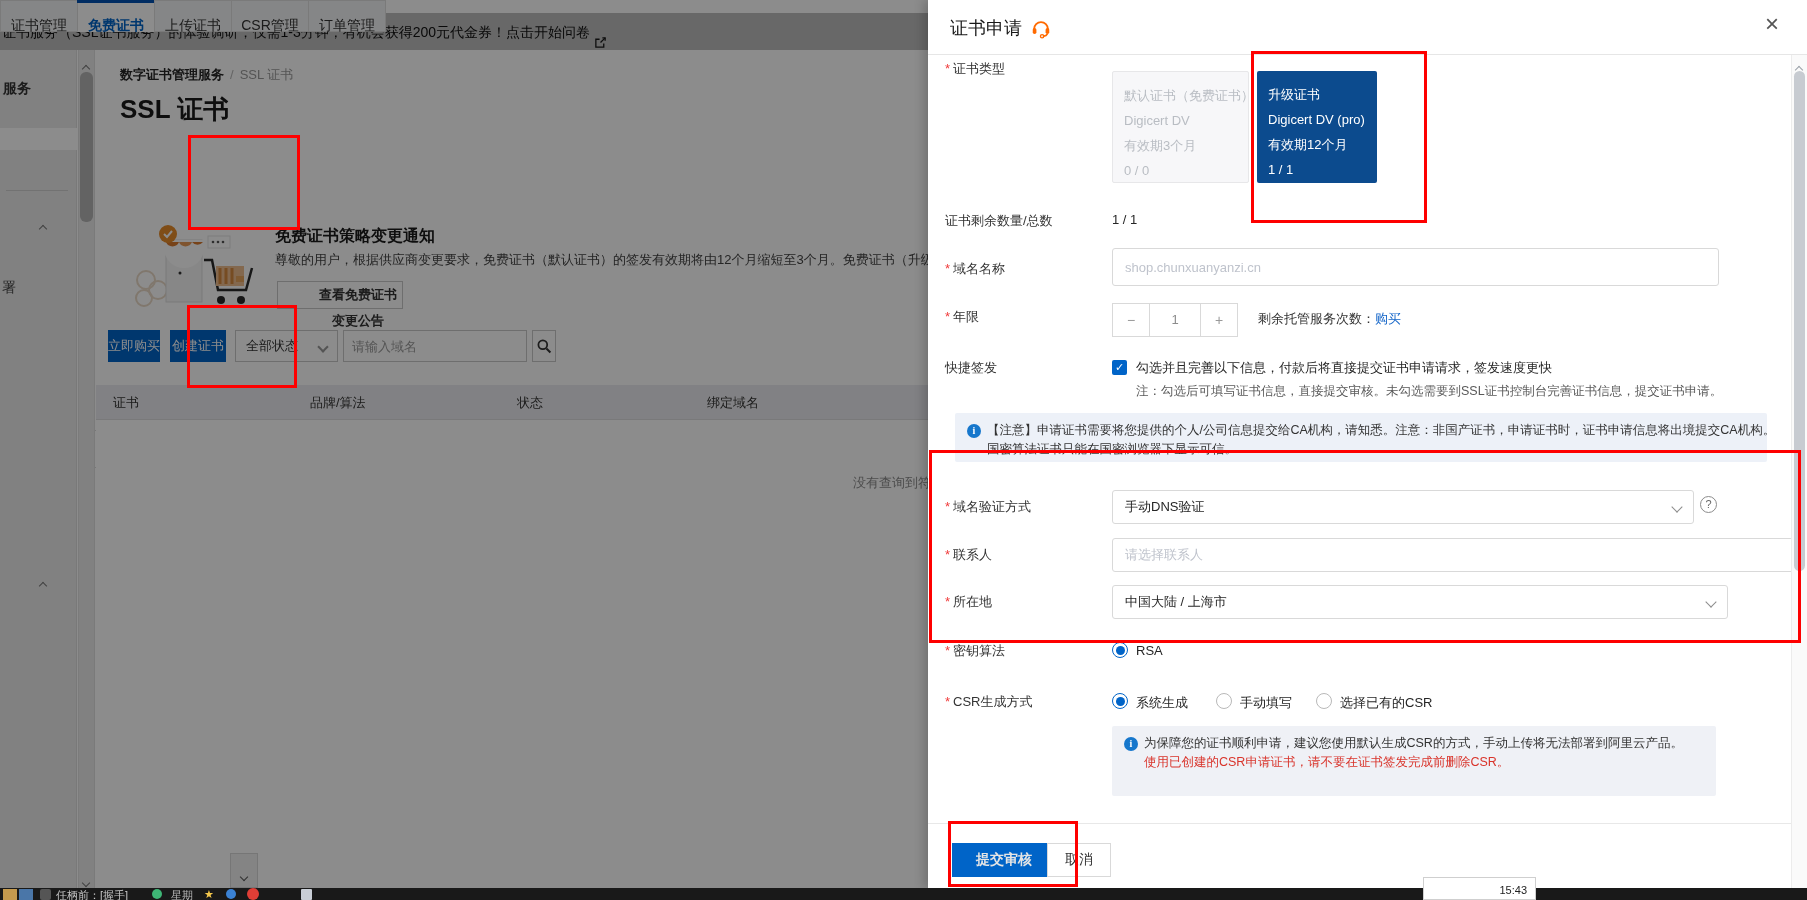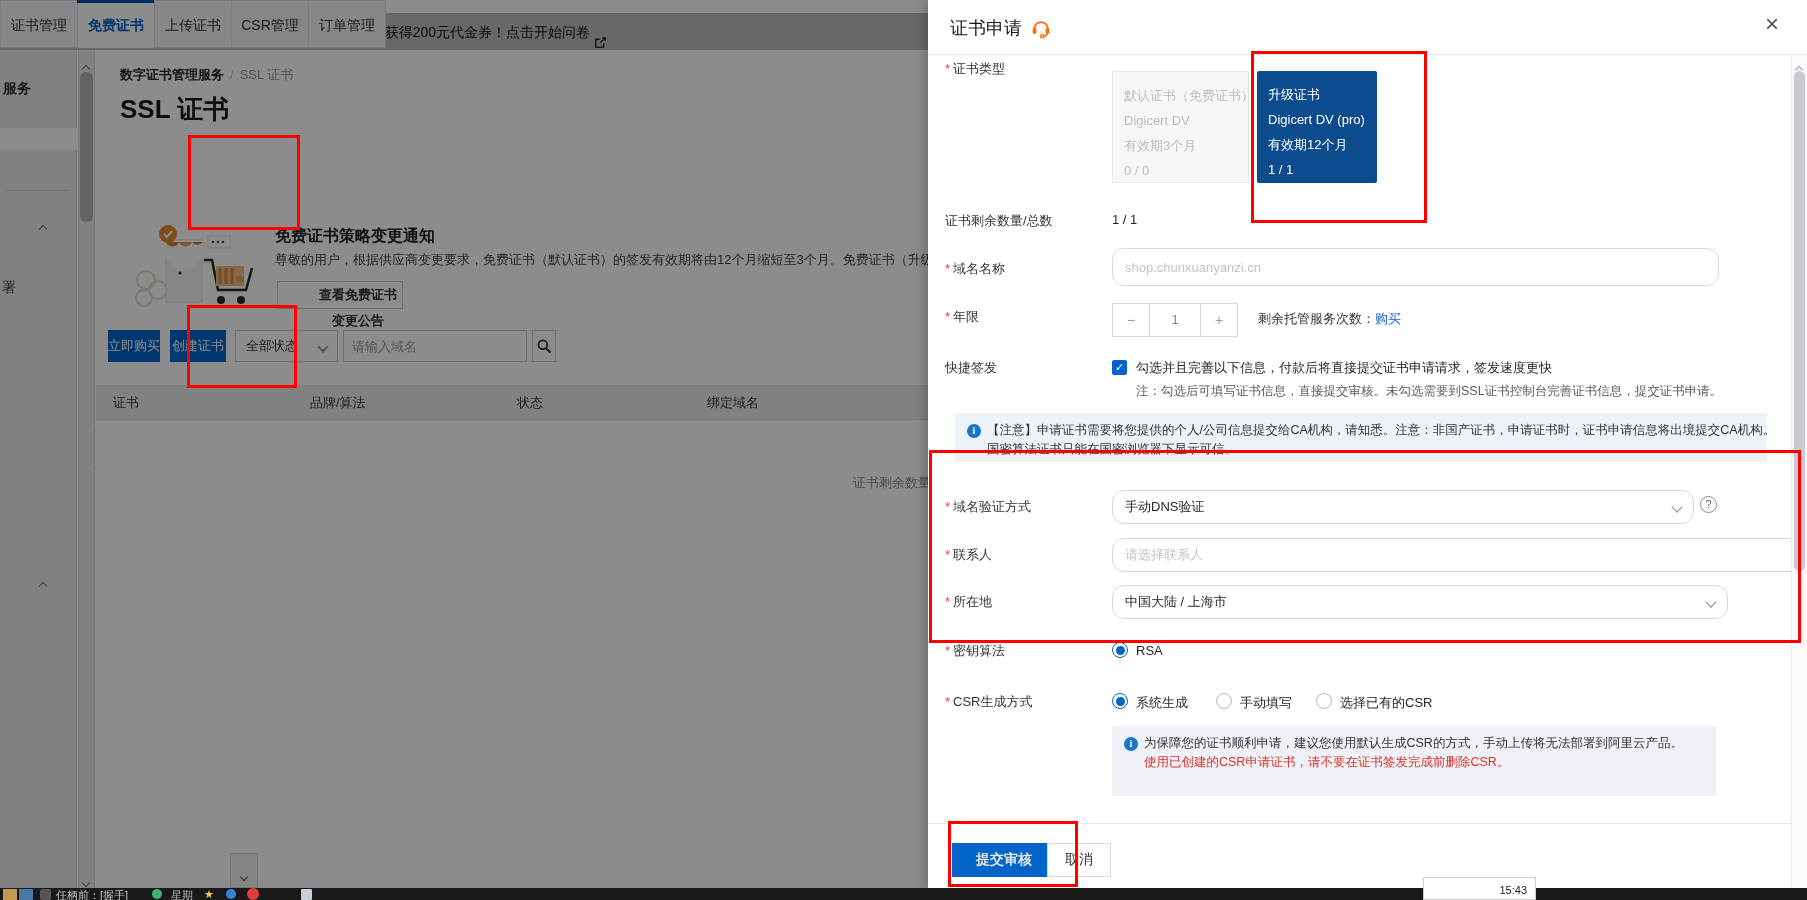--- a/index.html
+++ b/index.html
@@ -30,21 +30,21 @@
   .collapse-handle { left:95px; top:430px; width:13px; height:38px; background:#fff; border:1px solid #d9d9d9; border-left:none; border-radius:0 5px 5px 0; text-align:center; line-height:38px; }
 
   .content { left:96px; top:50px; width:832px; height:838px; background:#fff; }
   .crumb { left:120px; top:66px; font-size:13px; }
   .crumb b { color:#262626; font-weight:bold; }
   .crumb .sep { color:#b5b5b5; margin:0 6px; }
   .crumb .cur { color:#9a9a9a; }
   .page-title { left:120px; top:92px; font-size:26px; font-weight:bold; color:#1a1a1a; }
 
   .tabs { left:115px; top:162px; height:48px; display:flex; }
-  .tab { width:78px; height:48px; line-height:48px; text-align:center; font-size:14px; color:#333; background:#f3f4f6; border:1px solid #dfdfdf; margin-left:-1px; position:relative; }
+  .tab { width:78px; height:32px; line-height:48px; text-align:center; font-size:14px; color:#333; background:#f3f4f6; border:1px solid #dfdfdf; margin-left:-1px; position:relative; }
   .tab:first-child { margin-left:0; }
   .tab.active { background:#fff; color:#0064c8; font-weight:bold; border-bottom-color:#fff; }
   .tab.active::before { content:""; position:absolute; left:-1px; right:-1px; top:-1px; height:3px; background:#0050b3; }
 
   .notice-title { left:275px; top:226px; font-size:16px; font-weight:bold; color:#1a1a1a; }
   .notice-body { left:275px; top:251px; width:655px; font-size:13px; color:#444; white-space:nowrap; overflow:hidden; }
   .notice-btn { left:277px; top:281px; width:126px; height:28px; background:#fff; border:1px solid #c9c9c9; font-size:13px; font-weight:bold; color:#333; text-align:center; line-height:26px;padding-left:36px; }
 
   .btn-blue { background:#0064c8; color:#fff; text-align:center; font-size:13px; border:none; }
   .toolbar-buy { left:108px; top:330px; width:52px; height:32px; line-height:32px; }
@@ -74,21 +74,21 @@
 
   .plabel { position:absolute; left:17px; font-size:13px; color:#333; white-space:nowrap; }
   .star { color:#f03b3b; margin-right:3px; }
   .pvalue { position:absolute; font-size:13px; color:#262626; }
 
   .card { position:absolute; top:71px; height:112px; padding:11px 11px; font-size:13px; line-height:25px; border-radius:2px; }
   .card.disabled { background:#f7f7f9; border:1px solid #e7e7e9; color:#b9bdc3; }
   .card.selected { background:#0c4b8e; color:#fff; }
   .card div { white-space:nowrap; }
 
-  .inp, .sel { position:absolute; height:34px; background:#fff; border:1px solid #d9d9d9; border-radius:12px; font-size:13px; }
+  .inp, .sel { position:absolute; height:34px; background:#fff; border:1px solid #d9d9d9; border-radius:3px; font-size:13px; }
   .inp input { width:100%; height:100%; border:none; outline:none; padding:0 12px; font-size:13px; color:#333; background:transparent; font-family:inherit; }
   .inp input::placeholder { color:#bfc3cc; }
   .sel { line-height:32px; padding:0 28px 0 12px; color:#262626; }
   .sel.placeholder { color:#bfc3cc; }
   .sel .chev { position:absolute; right:12px; top:12px; border-color:#8c8c8c; border-width:1.5px; }
 
   .step { position:absolute; left:184px; top:303px; height:34px; display:flex; }
   .step div { height:34px; border:1px solid #d9d9d9; background:#fff; text-align:center; line-height:32px; font-size:14px; }
   .step .sm { width:38px; color:#999; }
   .step .sv { width:50px; border-left:none; border-right:none; color:#8c8c8c; font-size:13px; }
@@ -225,21 +225,21 @@
         <path d="M13 13l5 5" stroke="#333" stroke-width="2.6"></path>
       </svg>
   </div>
 
   <div class="abs thead">
     <span class="th" style="left:17px;">证书</span>
     <span class="th" style="left:214px;">品牌/算法</span>
     <span class="th" style="left:421px;">状态</span>
     <span class="th" style="left:611px;">绑定域名</span>
   </div>
-  <div class="abs empty-text">证书剩余数量</div>
+  <div class="abs empty-text">没有查询到符</div>
 
   <div class="abs mystery-scroll"><span class="chev small" style="border-color:#555;"></span></div>
 </div>
 
 <div id="dim"></div>
 
 <div id="panel">
   <div class="phead">
     <span class="ptitle">证书申请</span>
     <span class="headset">

